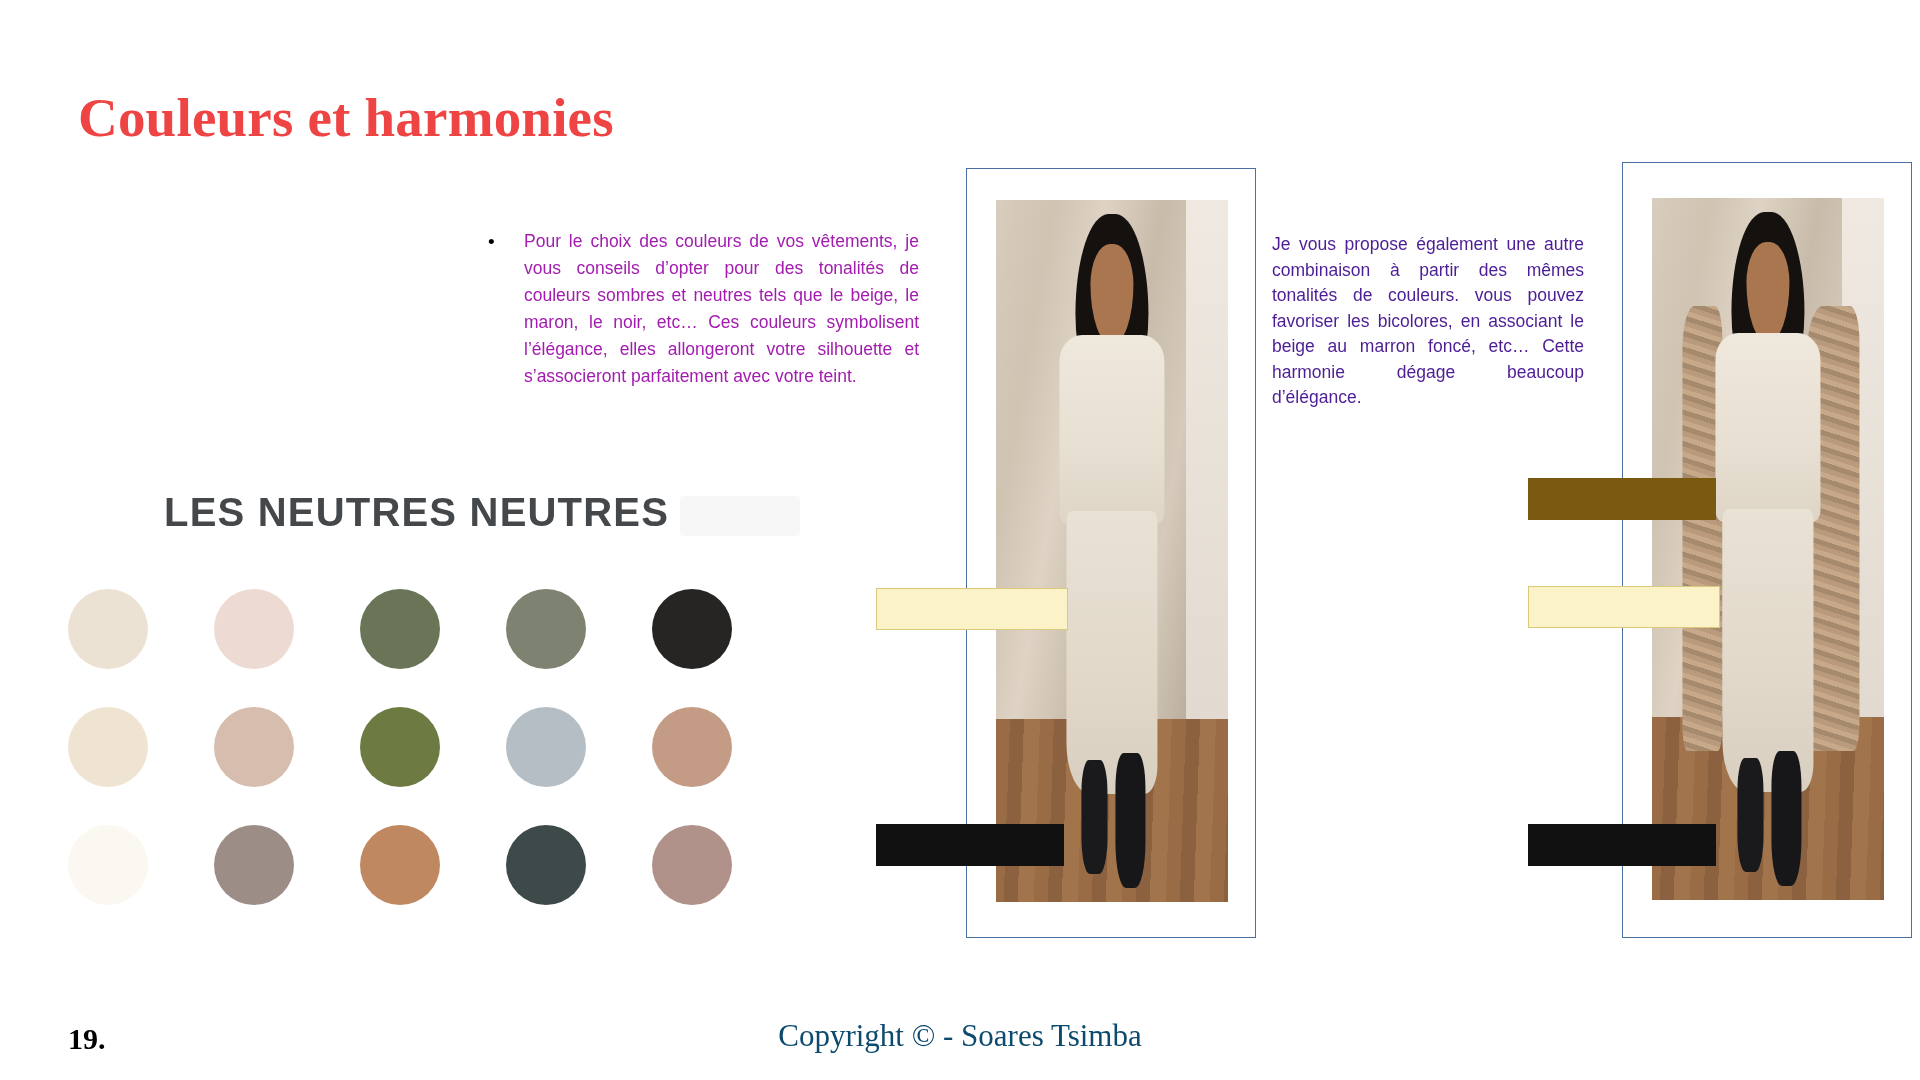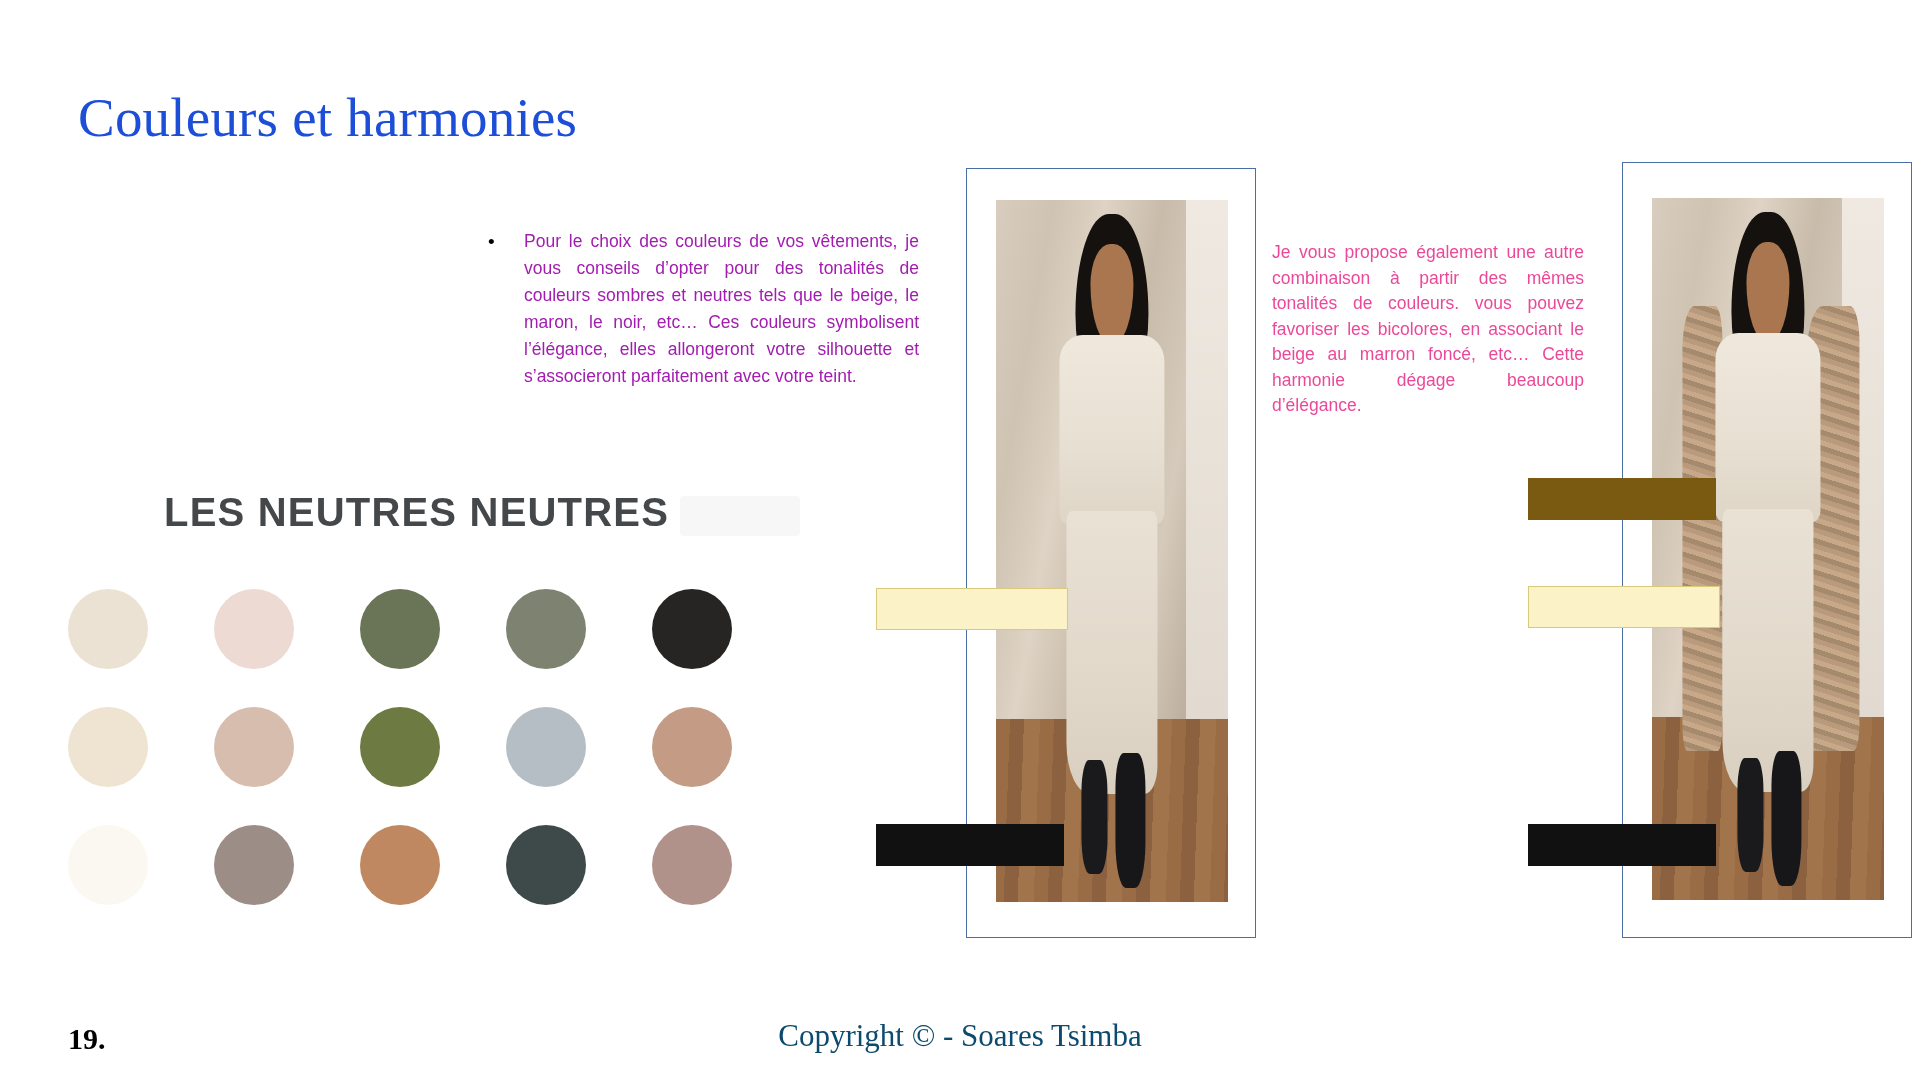--- a/index.html
+++ b/index.html
@@ -22,22 +22,22 @@
     background: #ffffff;
   }
 
   
   .slide-title {
     position: absolute;
     left: 78px;
     top: 86px;
     font-family: "Liberation Serif", serif;
     font-size: 55px;
-    font-weight: 400;
-    color: #1d4ed8;
+    font-weight: 700;
+    color: #ef4444;
     letter-spacing: 0.2px;
     white-space: nowrap;
   }
 
   
   .bullet-block {
     position: absolute;
     left: 484px;
     top: 228px;
     width: 435px;
@@ -61,25 +61,25 @@
     line-height: 27px;
     color: #a21caf;
     text-align: justify;
     text-justify: inter-word;
   }
 
   
   .right-para {
     position: absolute;
     left: 1272px;
-    top: 240px;
+    top: 232px;
     width: 312px;
     font-size: 17.5px;
     line-height: 25.5px;
-    color: #ec4899;
+    color: #4c1d95;
     text-align: justify;
     text-justify: inter-word;
   }
 
   
   .palette-wrap {
     position: absolute;
     left: 68px;
     top: 490px;
     width: 740px;

